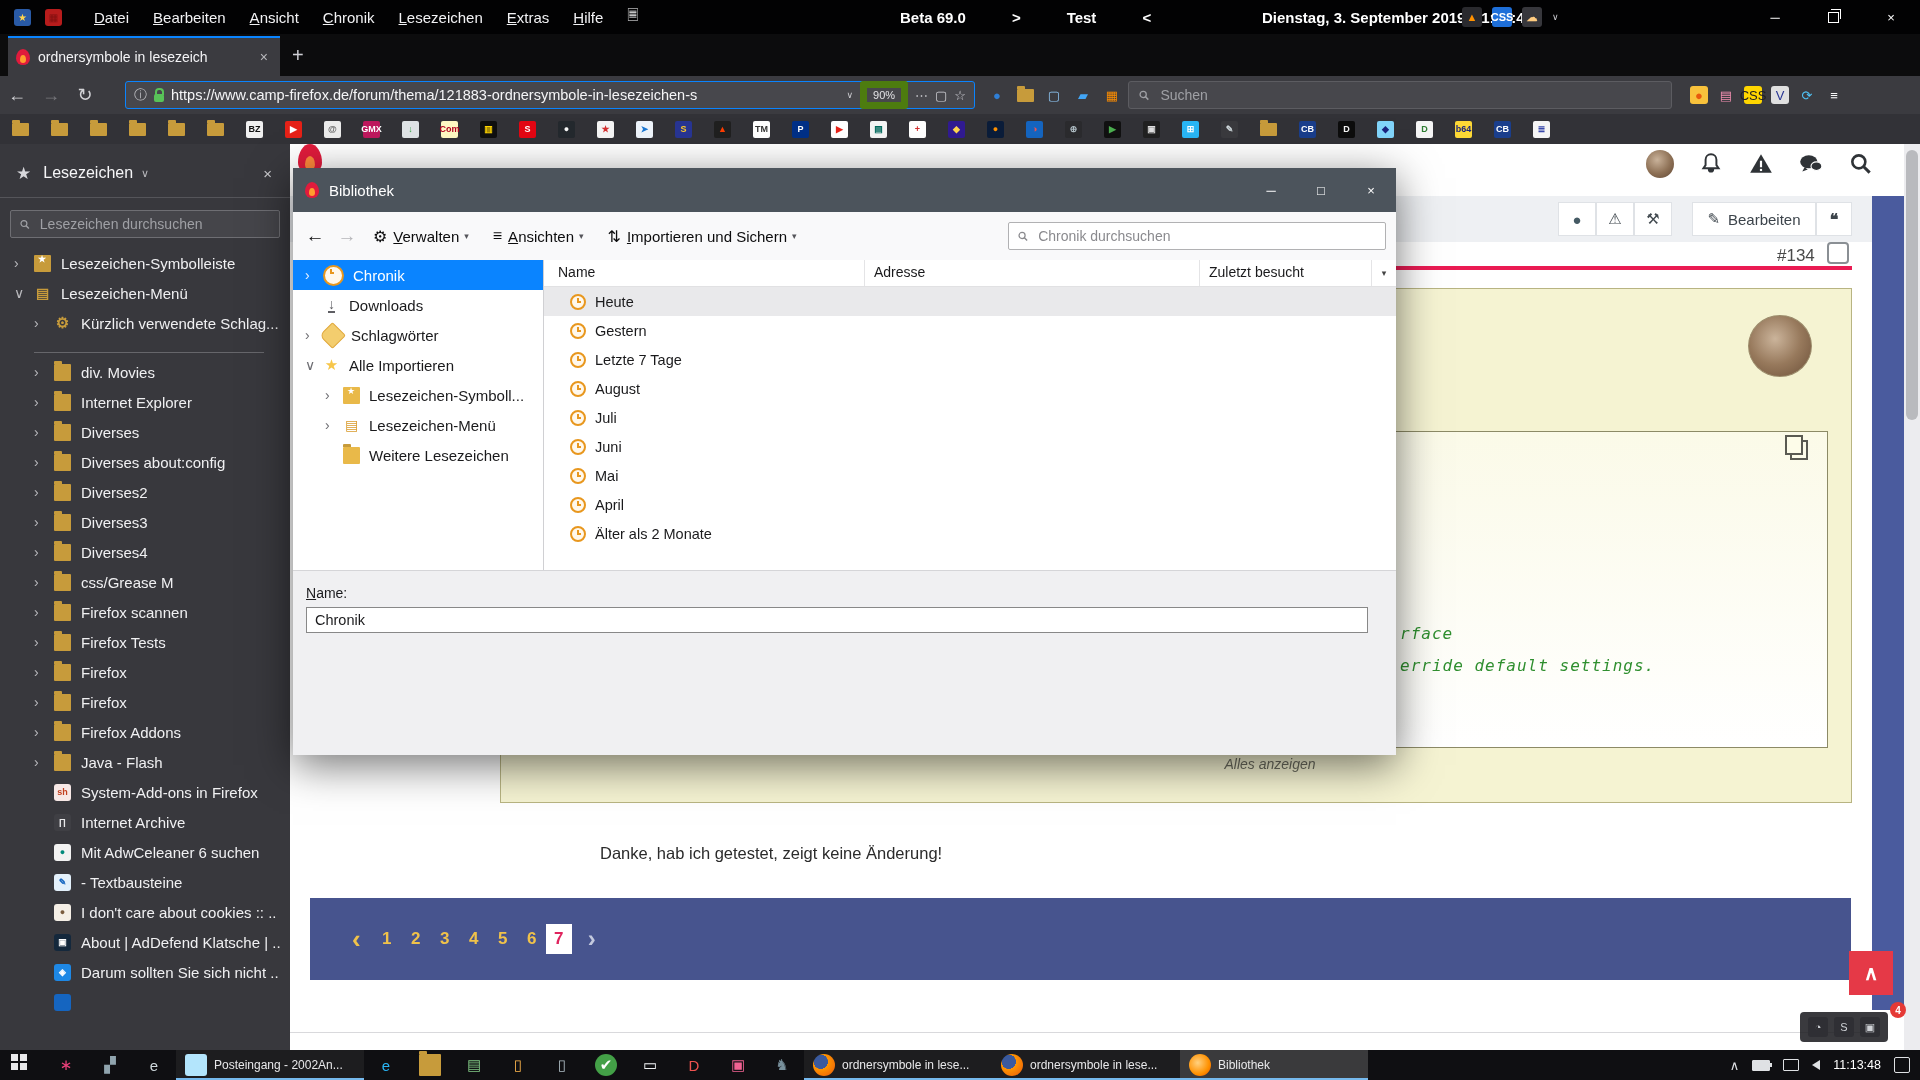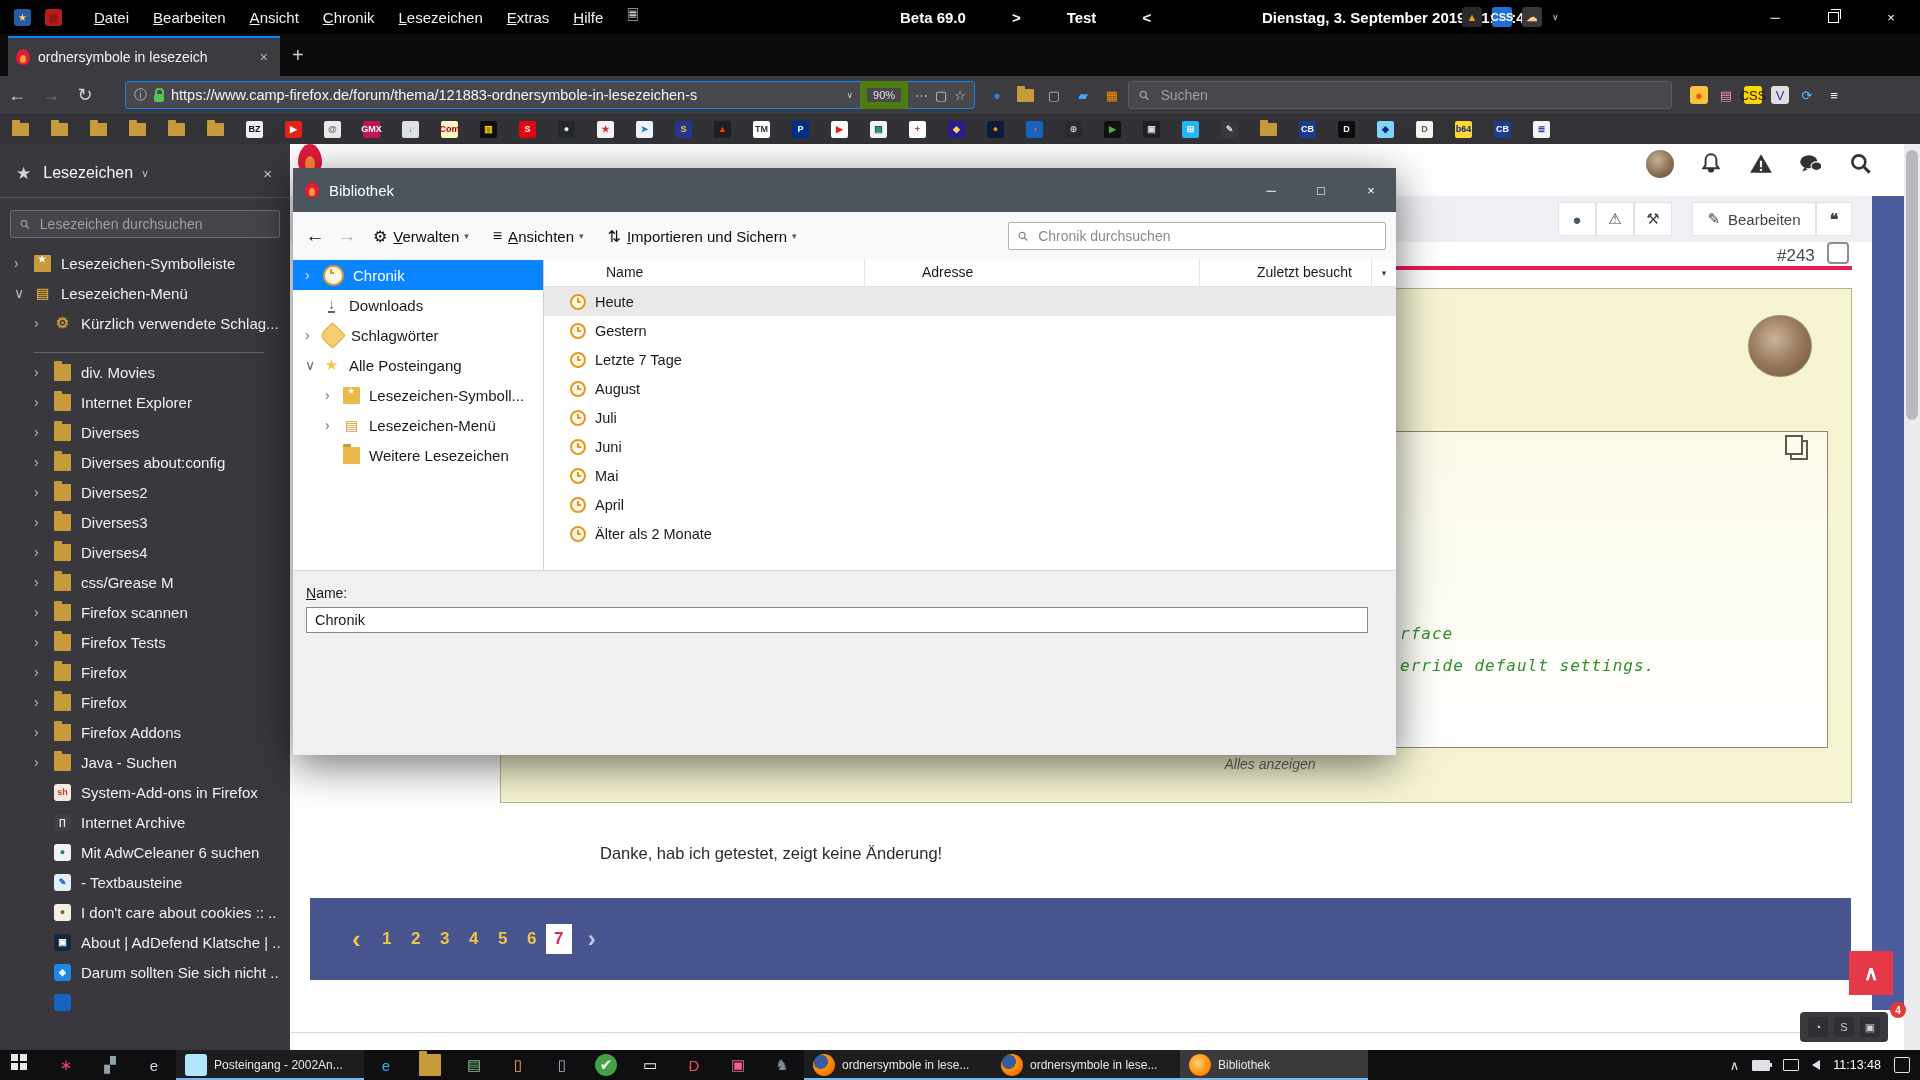--- a/index.html
+++ b/index.html
@@ -95,21 +95,21 @@
   .lib-item{height:30px;display:flex;align-items:center;color:#1a1a1c;font-size:15px;padding-left:12px;}
   .lib-item.ind1{padding-left:32px;}
   .lib-item .exp{width:18px;color:#6e6e73;font-size:14px;}
   .lib-item .ico{margin-right:9px;display:flex;align-items:center;justify-content:center;width:17px;height:17px;}
   .lib-item.selected{background:#0a84ff;color:#fff;}
   .lib-item.selected .exp{color:#e8f1ff;}
   .lib-item .icon-folder,.lib-item .icon-folderstar{background:#e9b949;}
   .lib-item .icon-gear::before,.lib-item .icon-menu::before{color:#d89a2b;}
   .lib-right{position:absolute;left:250px;top:92px;width:853px;height:310px;background:#fff;border-left:1px solid #d0d0d3;box-sizing:border-box;overflow:hidden;}
   .col-head{position:relative;height:26px;border-bottom:1px solid #e1e1e3;font-size:14px;color:#1a1a1c;}
-  .col-head .ch{position:absolute;top:4px;margin-left:48px;}
+  .col-head .ch{position:absolute;top:4px;}
   .col-line{position:absolute;top:0;height:26px;border-left:1px solid #e4e4e6;}
   .col-caret{position:absolute;right:0;top:0;width:24px;height:26px;border-left:1px solid #e4e4e6;display:flex;align-items:center;justify-content:center;font-size:9px;color:#444;}
   .hist-row{height:29px;display:flex;align-items:center;padding-left:26px;font-size:14.5px;color:#1a1a1c;gap:9px;}
   .hist-row.selected{background:#e9e9eb;}
   .lib-bottom{position:absolute;left:0;top:402px;width:100%;height:185px;background:#f0f0f2;border-top:1px solid #d5d5d8;box-sizing:border-box;}
   .name-label{position:absolute;left:13px;top:14px;font-size:14px;color:#1a1a1c;display:inline-block;}
   .name-label::first-letter{text-decoration:underline;}
   .name-input{position:absolute;left:13px;top:36px;width:1062px;height:26px;border:1px solid #888;background:#fff;font-size:14.5px;color:#1a1a1c;padding:0 8px;font-family:"Liberation Sans",sans-serif;box-sizing:border-box;outline:none;}
   
   .page{left:290px;top:144px;width:1630px;height:906px;background:#fff;z-index:1;}
@@ -213,21 +213,21 @@
     <div class="btn-sq" style="left:1344px">
         <span>⚒</span>
       </div>
     <div class="btn-edit">
       <span>✎</span>
       <span>Bearbeiten</span>
     </div>
     <div class="btn-quote">
         <span>❝</span>
       </div>
-    <div class="post-num">#243</div>
+    <div class="post-num">#134</div>
     <div class="post-check"></div>
     <div class="redline"></div>
 
     <div class="postbox"></div>
     <div class="post-avatar"></div>
     <div class="codebox"></div>
     <div class="copy-ic"></div>
     <div class="codeline" style="left:1110px;top:480px">rface</div>
     <div class="codeline" style="left:1110px;top:512px">erride default settings.</div>
     <div class="showall">Alles anzeigen</div>
@@ -491,21 +491,21 @@
           <span class="lbl">Firefox</span>
         </div>
         <div class="side-item ind1">
           <span class="exp">›</span>
           <span class="ico icon-folder"></span>
           <span class="lbl">Firefox Addons</span>
         </div>
         <div class="side-item ind1">
           <span class="exp">›</span>
           <span class="ico icon-folder"></span>
-          <span class="lbl">Java - Suchen</span>
+          <span class="lbl">Java - Flash</span>
         </div>
         <div class="side-item ind1">
           <span class="exp"></span>
           <span class="ico icon-fav" style="background: rgb(247, 232, 230); color: rgb(194, 64, 31);">sh</span>
           <span class="lbl">System-Add-ons in Firefox</span>
         </div>
         <div class="side-item ind1">
           <span class="exp"></span>
           <span class="ico icon-fav" style="background: rgb(63, 63, 68); color: rgb(232, 232, 234);">∏</span>
           <span class="lbl">Internet Archive</span>
@@ -586,21 +586,21 @@
           <span class="lbl">Downloads</span>
         </div>
         <div class="lib-item">
           <span class="exp">›</span>
           <span class="ico icon-tag"></span>
           <span class="lbl">Schlagwörter</span>
         </div>
         <div class="lib-item">
           <span class="exp">∨</span>
           <span class="ico icon-star"></span>
-          <span class="lbl">Alle Posteingang</span>
+          <span class="lbl">Alle Importieren</span>
         </div>
         <div class="lib-item ind1">
           <span class="exp">›</span>
           <span class="ico icon-folderstar"></span>
           <span class="lbl">Lesezeichen-Symboll...</span>
         </div>
         <div class="lib-item ind1">
           <span class="exp">›</span>
           <span class="ico icon-menu"></span>
           <span class="lbl">Lesezeichen-Menü</span>

